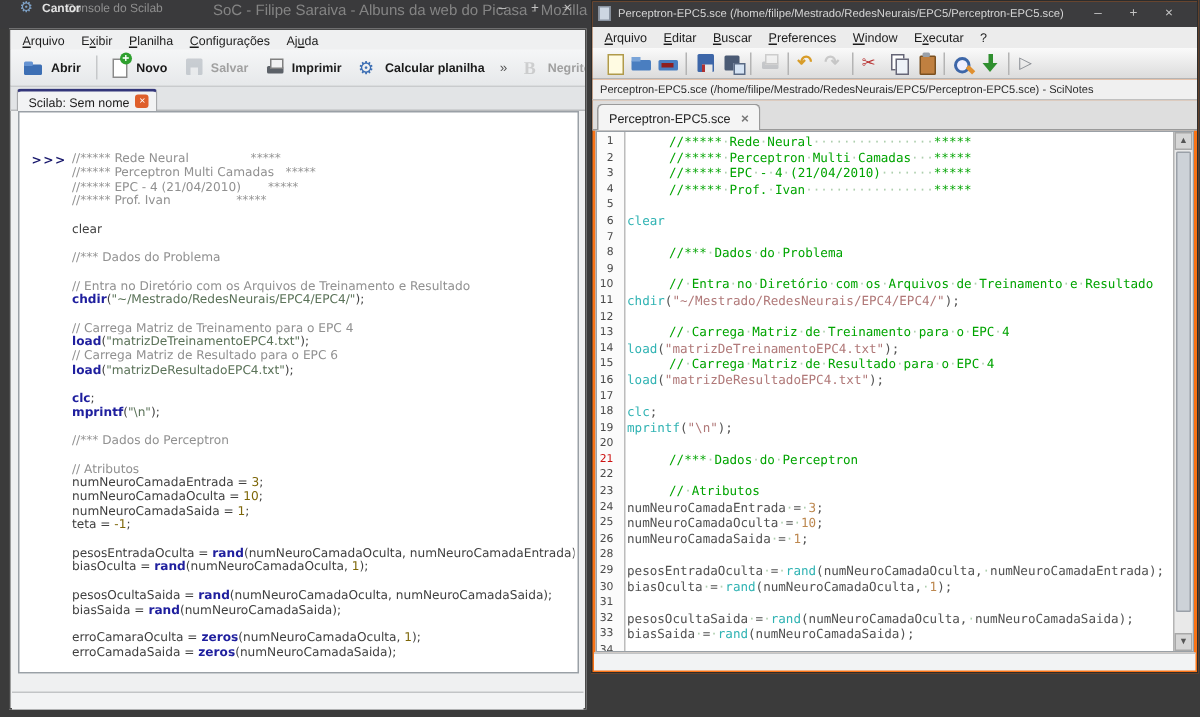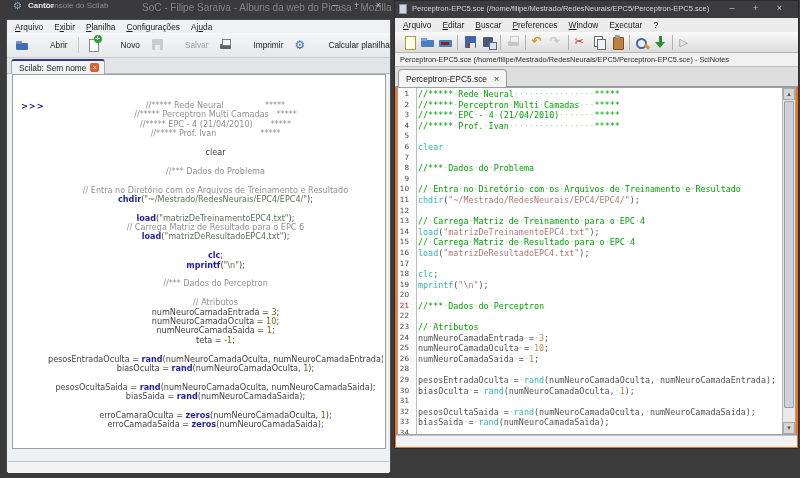--- a/index.html
+++ b/index.html
@@ -26,38 +26,38 @@
   .menubar u{text-decoration:underline;}
   .statusbar{position:absolute;left:1px;right:1px;background:#f2f3f4;border-top:1px solid #c2c4c6;}
 
   
   .win-left{position:absolute;left:6px;top:19px;width:385px;height:454px;
             background:#eff0f1;border:1px solid #4a4a4a;}
   .win-left .menubar{top:0;height:13px;background:#eff0f1;}
   .l-toolbar{position:absolute;left:0;top:13px;width:100%;height:25px;display:flex;align-items:center;
              padding-left:8px;background:linear-gradient(#f5f6f7,#e6e8ea);border-bottom:1px solid #c9cbcd;overflow:hidden;}
   .l-tb-btn{display:flex;align-items:center;margin-right:10px;flex:none;}
-  .l-tb-btn .lbl{font-size:8.3px;color:#1a1a1a;margin-left:20px;white-space:nowrap;}
+  .l-tb-btn .lbl{font-size:8.3px;color:#1a1a1a;margin-left:4px;white-space:nowrap;font-weight:bold;}
   .l-tb-btn.disabled .lbl{color:#a0a0a0;}
   .l-tb-btn.disabled .ic{opacity:.45;}
   .tb-sep{width:1px;height:16px;background:#c6c8ca;margin:0 7px 0 0;flex:none;}
   .tb-chev{font-size:9px;color:#555;margin-right:8px;flex:none;}
   .l-tabbar{position:absolute;left:0;top:38px;width:100%;height:16px;background:#e2e4e6;
             border-bottom:1px solid #b9bbbd;}
   .l-tab{position:absolute;left:4px;top:1px;height:15px;display:flex;align-items:center;padding:0 5px 0 7px;
          background:#f2f3f4;border:1px solid #a8aaac;border-bottom:none;border-radius:3px 3px 0 0;
          border-top:2px solid #33367a;}
   .l-tab .lbl{font-size:8.3px;color:#1c1c1c;white-space:nowrap;}
   .l-tab-close{width:9px;height:9px;margin-left:4px;background:#df5f2b;border-radius:2px;color:#fff;
                font-size:7px;line-height:9px;text-align:center;}
   .l-content{position:absolute;left:5px;top:54px;width:374px;height:375px;background:#fff;
              border:1px solid #9aa0a6;overflow:hidden;}
   .l-prompt{position:absolute;left:8px;top:26px;font-family:"DejaVu Sans",sans-serif;font-size:8.2px;
             font-weight:bold;color:var(--l-prompt);letter-spacing:1px;}
-  .l-code{position:absolute;left:35px;top:26px;right:2px;bottom:0;text-align:center;}
+  .l-code{position:absolute;left:35px;top:26px;right:2px;bottom:0;}
   .l-line{height:9.4px;line-height:9.4px;white-space:pre;font-family:"DejaVu Sans",sans-serif;font-size:8.1px;overflow:hidden;}
   .win-left .statusbar{top:441px;height:12px;}
   .l-line .seg-cm{color:var(--l-cm);} .l-line .seg-kw{color:var(--l-kw);font-weight:bold;}
   .l-line .seg-kw2{color:var(--l-pl);} .l-line .seg-str{color:var(--l-str);}
   .l-line .seg-num{color:var(--l-num);} .l-line .seg-pl{color:var(--l-pl);}
 
   
   .win-right{position:absolute;left:394px;top:0;width:405px;height:449px;
              background:#f97316;border:1px solid #2c2c2c;}
   .r-titlebar{position:absolute;left:0;top:0;width:100%;height:17px;background:#3c3c3e;}
@@ -82,21 +82,21 @@
   .r-tab-close{margin-left:7px;color:#787878;font-size:9px;font-weight:bold;}
   .r-editor{position:absolute;left:2px;right:2px;top:86px;bottom:13px;background:#fff;
             border:1px solid #9aa0a6;overflow:hidden;}
   .r-gutterbg{position:absolute;left:0;top:0;bottom:0;width:19px;background:#fbfbfb;border-right:1px solid #bcbcbc;}
   .r-code{position:absolute;left:0;top:1px;right:13px;bottom:0;}
   .r-line{display:flex;height:10.6px;line-height:10.6px;overflow:visible;}
   .r-ln{flex:none;width:15px;padding-right:4px;text-align:right;font-size:7.2px;color:#4a4a4a;
         font-family:"DejaVu Sans",sans-serif;}
   .r-ln.cur{color:var(--r-cur);}
   .r-lc{flex:1;padding-left:5px;white-space:pre;font-family:"DejaVu Sans Mono",monospace;font-size:8.4px;}
-  .r-lc .seg-cm{color:var(--r-cm);} .r-lc .seg-kw,.r-lc .seg-kw2{color:var(--r-kw);}
+  .r-lc .seg-cm{color:var(--r-cm);padding-left:28px;} .r-lc .seg-kw,.r-lc .seg-kw2{color:var(--r-kw);}
   .r-lc .seg-str{color:var(--r-str);} .r-lc .seg-num{color:var(--r-num);} .r-lc .seg-pl{color:var(--r-pl);}
   .r-lc .ws{color:var(--r-ws);}
   .r-scroll{position:absolute;right:0;top:0;bottom:0;width:13px;background:#e9e9e9;border-left:1px solid #b4b4b4;}
   .r-sc-up,.r-sc-dn{position:absolute;left:0;width:12px;height:12px;background:#d6d6d6;border:1px solid #a8a8a8;
         font-size:6px;color:#555;text-align:center;line-height:11px;}
   .r-sc-up{top:0;} .r-sc-dn{bottom:0;}
   .r-thumb{position:absolute;left:1px;right:1px;top:13px;bottom:26px;background:#cdd2d8;border:1px solid #9aa0a8;border-radius:1px;}
   .win-right .statusbar{bottom:1px;height:12px;}
 
   
@@ -205,20 +205,21 @@
           <div class="l-line"><span class="seg-cm">//***** EPC - 4 (21/04/2010)       *****</span></div>
           <div class="l-line"><span class="seg-cm">//***** Prof. Ivan                 *****</span></div>
           <div class="l-line"></div>
           <div class="l-line"><span class="seg-kw2">clear</span></div>
           <div class="l-line"></div>
           <div class="l-line"><span class="seg-cm">//*** Dados do Problema</span></div>
           <div class="l-line"></div>
           <div class="l-line"><span class="seg-cm">// Entra no Diretório com os Arquivos de Treinamento e Resultado</span></div>
           <div class="l-line"><span class="seg-kw">chdir</span><span class="seg-pl">(</span><span class="seg-str">"~/Mestrado/RedesNeurais/EPC4/EPC4/"</span><span class="seg-pl">);</span></div>
           <div class="l-line"></div>
+          <div class="l-line"><span class="seg-cm">// Carrega Matriz de Treinamento para o EPC 4</span></div>
           <div class="l-line"><span class="seg-kw">load</span><span class="seg-pl">(</span><span class="seg-str">"matrizDeTreinamentoEPC4.txt"</span><span class="seg-pl">);</span></div>
           <div class="l-line"><span class="seg-cm">// Carrega Matriz de Resultado para o EPC 6</span></div>
           <div class="l-line"><span class="seg-kw">load</span><span class="seg-pl">(</span><span class="seg-str">"matrizDeResultadoEPC4.txt"</span><span class="seg-pl">);</span></div>
           <div class="l-line"></div>
           <div class="l-line"><span class="seg-kw">clc</span><span class="seg-pl">;</span></div>
           <div class="l-line"><span class="seg-kw">mprintf</span><span class="seg-pl">(</span><span class="seg-str">"\n"</span><span class="seg-pl">);</span></div>
           <div class="l-line"></div>
           <div class="l-line"><span class="seg-cm">//*** Dados do Perceptron</span></div>
           <div class="l-line"></div>
           <div class="l-line"><span class="seg-cm">// Atributos</span></div>

